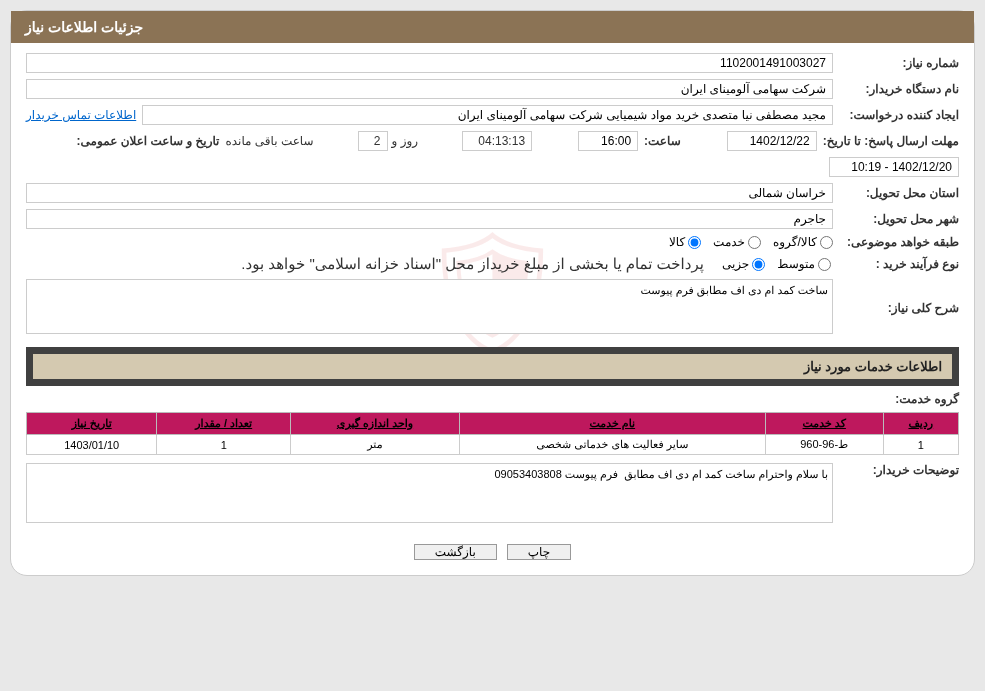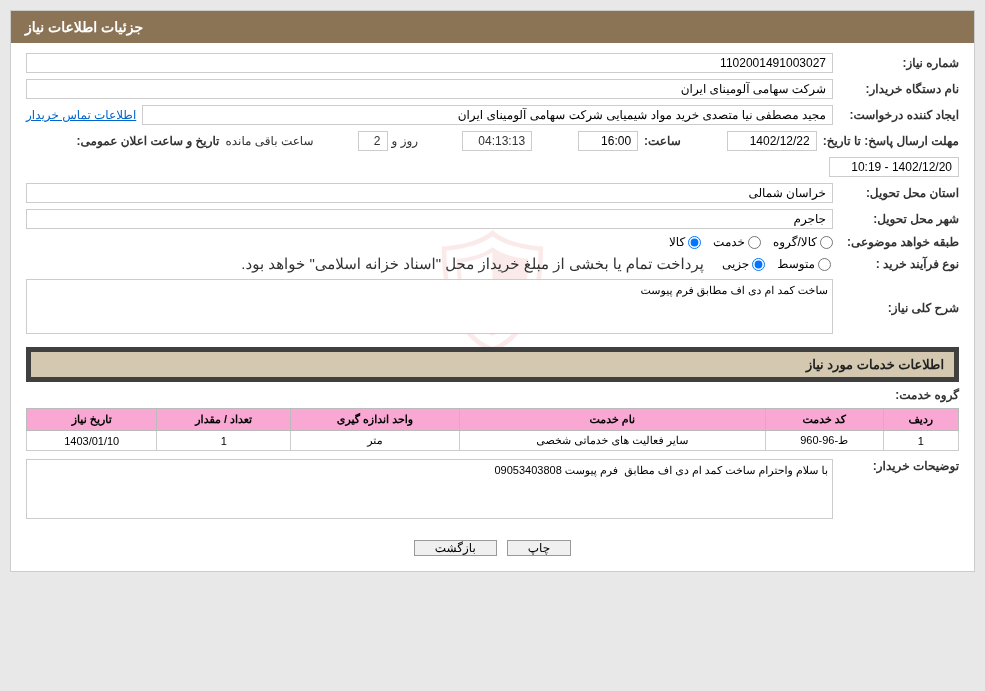--- a/index.html
+++ b/index.html
@@ -78,21 +78,21 @@
       margin-left: 40px;
     }
     .time-remaining {
       display: flex;
       align-items: center;
       gap: 4px;
       color: #333;
     }
     .section-header {
       background: #d4c9b0;
-      border: 5px solid #404040;
+      border: 7px solid #404040;
       padding: 5px 10px;
       font-weight: bold;
       font-size: 13px;
       color: #222;
       text-align: right;
       margin: 10px 0 6px 0;
     }
     .radio-group {
       display: flex;
       align-items: center;
@@ -124,26 +124,27 @@
       align-items: center;
       gap: 6px;
       margin-bottom: 6px;
     }
     table.items-table {
       width: 100%;
       border-collapse: collapse;
       margin-bottom: 8px;
     }
     table.items-table th {
-      background: #f9a8d4;
+      background: #be185d;
       border: 1px solid #bbb;
       padding: 4px 8px;
       text-align: center;
       font-weight: bold;
       font-size: 11px;
+      text-decoration: underline;
     }
     table.items-table td {
       border: 1px solid #ccc;
       padding: 3px 8px;
       text-align: center;
       font-size: 11px;
     }
     table.items-table tr:nth-child(even) td {
       background: #f7f7f7;
     }
@@ -183,20 +184,21 @@
       font-size: 120px;
       color: #cc0000;
       left: 50%;
       top: 50%;
       transform: translate(-50%, -50%);
       pointer-events: none;
       z-index: 0;
     }
     .relative-wrap {
       position: relative;
+      border-radius: 17px;
     }
     .content-z {
       position: relative;
       z-index: 1;
     }
     .category-row {
       display: flex;
       align-items: center;
       gap: 6px;
       margin-bottom: 6px;

